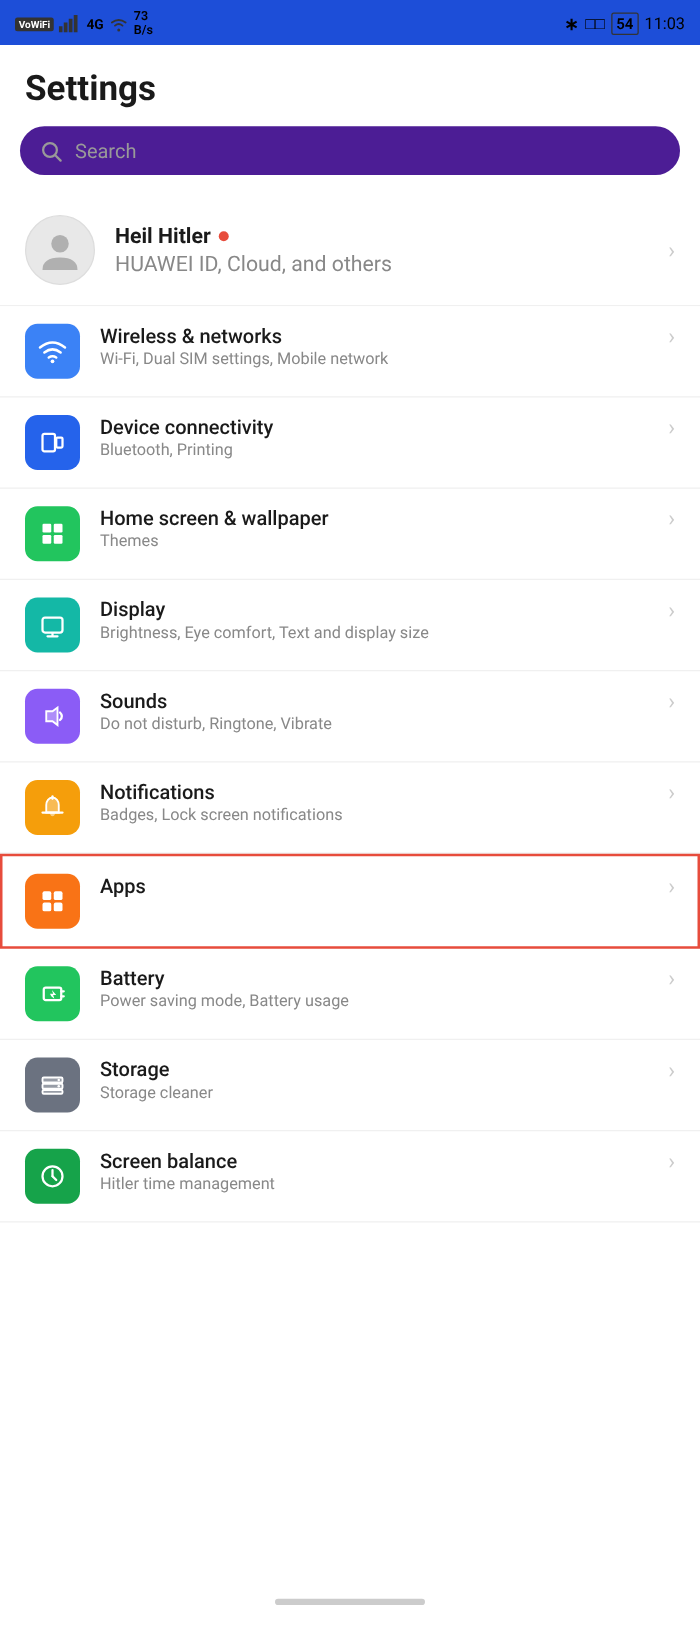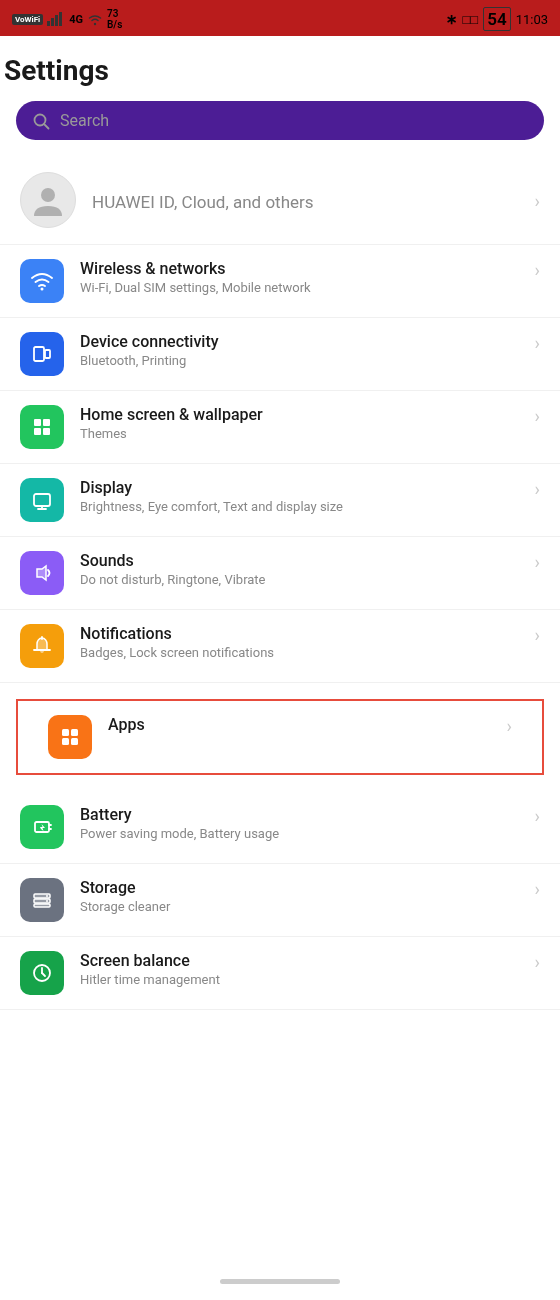--- a/index.html
+++ b/index.html
@@ -12,21 +12,21 @@
       overflow: hidden;
       position: relative;
     }
 
     
     .status-bar {
       display: flex;
       justify-content: space-between;
       align-items: center;
       padding: 6px 12px 4px 12px;
-      background: #b91c1c;
+      background: #1d4ed8;
       height: 36px;
     }
 
     .status-left {
       display: flex;
       align-items: center;
       gap: 4px;
       font-size: 11px;
       font-weight: 600;
     }
@@ -43,21 +43,21 @@
       background: #333;
       color: #fff;
       font-size: 8px;
       padding: 1px 3px;
       border-radius: 2px;
       font-weight: 700;
     }
 
     
     .page-title {
-      padding: 18px 20px 14px 4px;
+      padding: 18px 20px 14px 20px;
       font-size: 28px;
       font-weight: 700;
       color: #1a1a1a;
     }
 
     
     .search-bar {
       margin: 0 16px 16px 16px;
       background: #4c1d95;
       border-radius: 24px;
@@ -227,21 +227,21 @@
         <path d="M2.5 5 Q8 1 13.5 5" fill="none" stroke="#333" stroke-width="1.5" stroke-linecap="round"></path>
         <circle cx="8" cy="11" r="1.2" fill="#333"></circle>
       </svg>
     </span>
     <span style="font-size:10px;line-height:1.1;">73<br>B/s</span>
   </div>
   <div class="status-right">
     <span style="font-size:14px;">∗</span>
     <span style="font-size:13px;">□□</span>
     <span style="display:flex;align-items:center;gap:2px;">
-      <span style="border:1.5px solid #333;border-radius:2px;padding:1px 3px;font-size:17px;font-weight:600;">54</span>
+      <span style="border:1.5px solid #333;border-radius:2px;padding:1px 3px;font-size:12px;font-weight:600;">54</span>
     </span>
     <span style="font-size:13px;font-weight:400;">11:03</span>
   </div>
 </div>
 
 <div class="page-title">Settings</div>
 
 <div class="search-bar">
   <span class="search-icon-svg">
     <svg width="18" height="18" viewBox="0 0 18 18" fill="none">
@@ -253,20 +253,24 @@
 </div>
 
 <div class="profile-section">
   <div class="avatar">
     <svg width="36" height="36" viewBox="0 0 36 36" fill="none">
       <circle cx="18" cy="13" r="7" fill="#b0b0b0"></circle>
       <path d="M4 34 Q4 24 18 24 Q32 24 32 34" fill="#b0b0b0"></path>
     </svg>
   </div>
   <div class="profile-info">
+    <div class="profile-name">
+      <span>Heil Hitler</span>
+      <span class="online-dot"></span>
+    </div>
     <div class="profile-subtitle">HUAWEI ID, Cloud, and others</div>
   </div>
   <span class="item-chevron">›</span>
 </div>
 
 <div class="settings-list">
 
   <div class="settings-item">
     <div class="item-icon icon-blue">
       <svg width="26" height="26" viewBox="0 0 26 26" fill="none">
@@ -352,21 +356,21 @@
         <line x1="13" y1="4" x2="13" y2="6" stroke="white" stroke-width="1.8" stroke-linecap="round"></line>
       </svg>
     </div>
     <div class="item-text">
       <div class="item-title">Notifications</div>
       <div class="item-subtitle">Badges, Lock screen notifications</div>
     </div>
     <span class="item-chevron">›</span>
   </div>
 
-  <div class="settings-item" style="border:2.5px solid #e74c3c; margin: 16px; padding: 14px 30px;">
+  <div class="settings-item" style="border:2.5px solid #e74c3c; margin: 0; padding: 14px 18px;">
     <div class="item-icon icon-orange">
       <svg width="26" height="26" viewBox="0 0 26 26" fill="none">
         <rect x="5" y="5" width="7" height="7" rx="1.5" fill="white"></rect>
         <rect x="14" y="5" width="7" height="7" rx="1.5" fill="white"></rect>
         <rect x="5" y="14" width="7" height="7" rx="1.5" fill="white"></rect>
         <rect x="14" y="14" width="7" height="7" rx="1.5" fill="white"></rect>
       </svg>
     </div>
     <div class="item-text">
       <div class="item-title">Apps</div>

